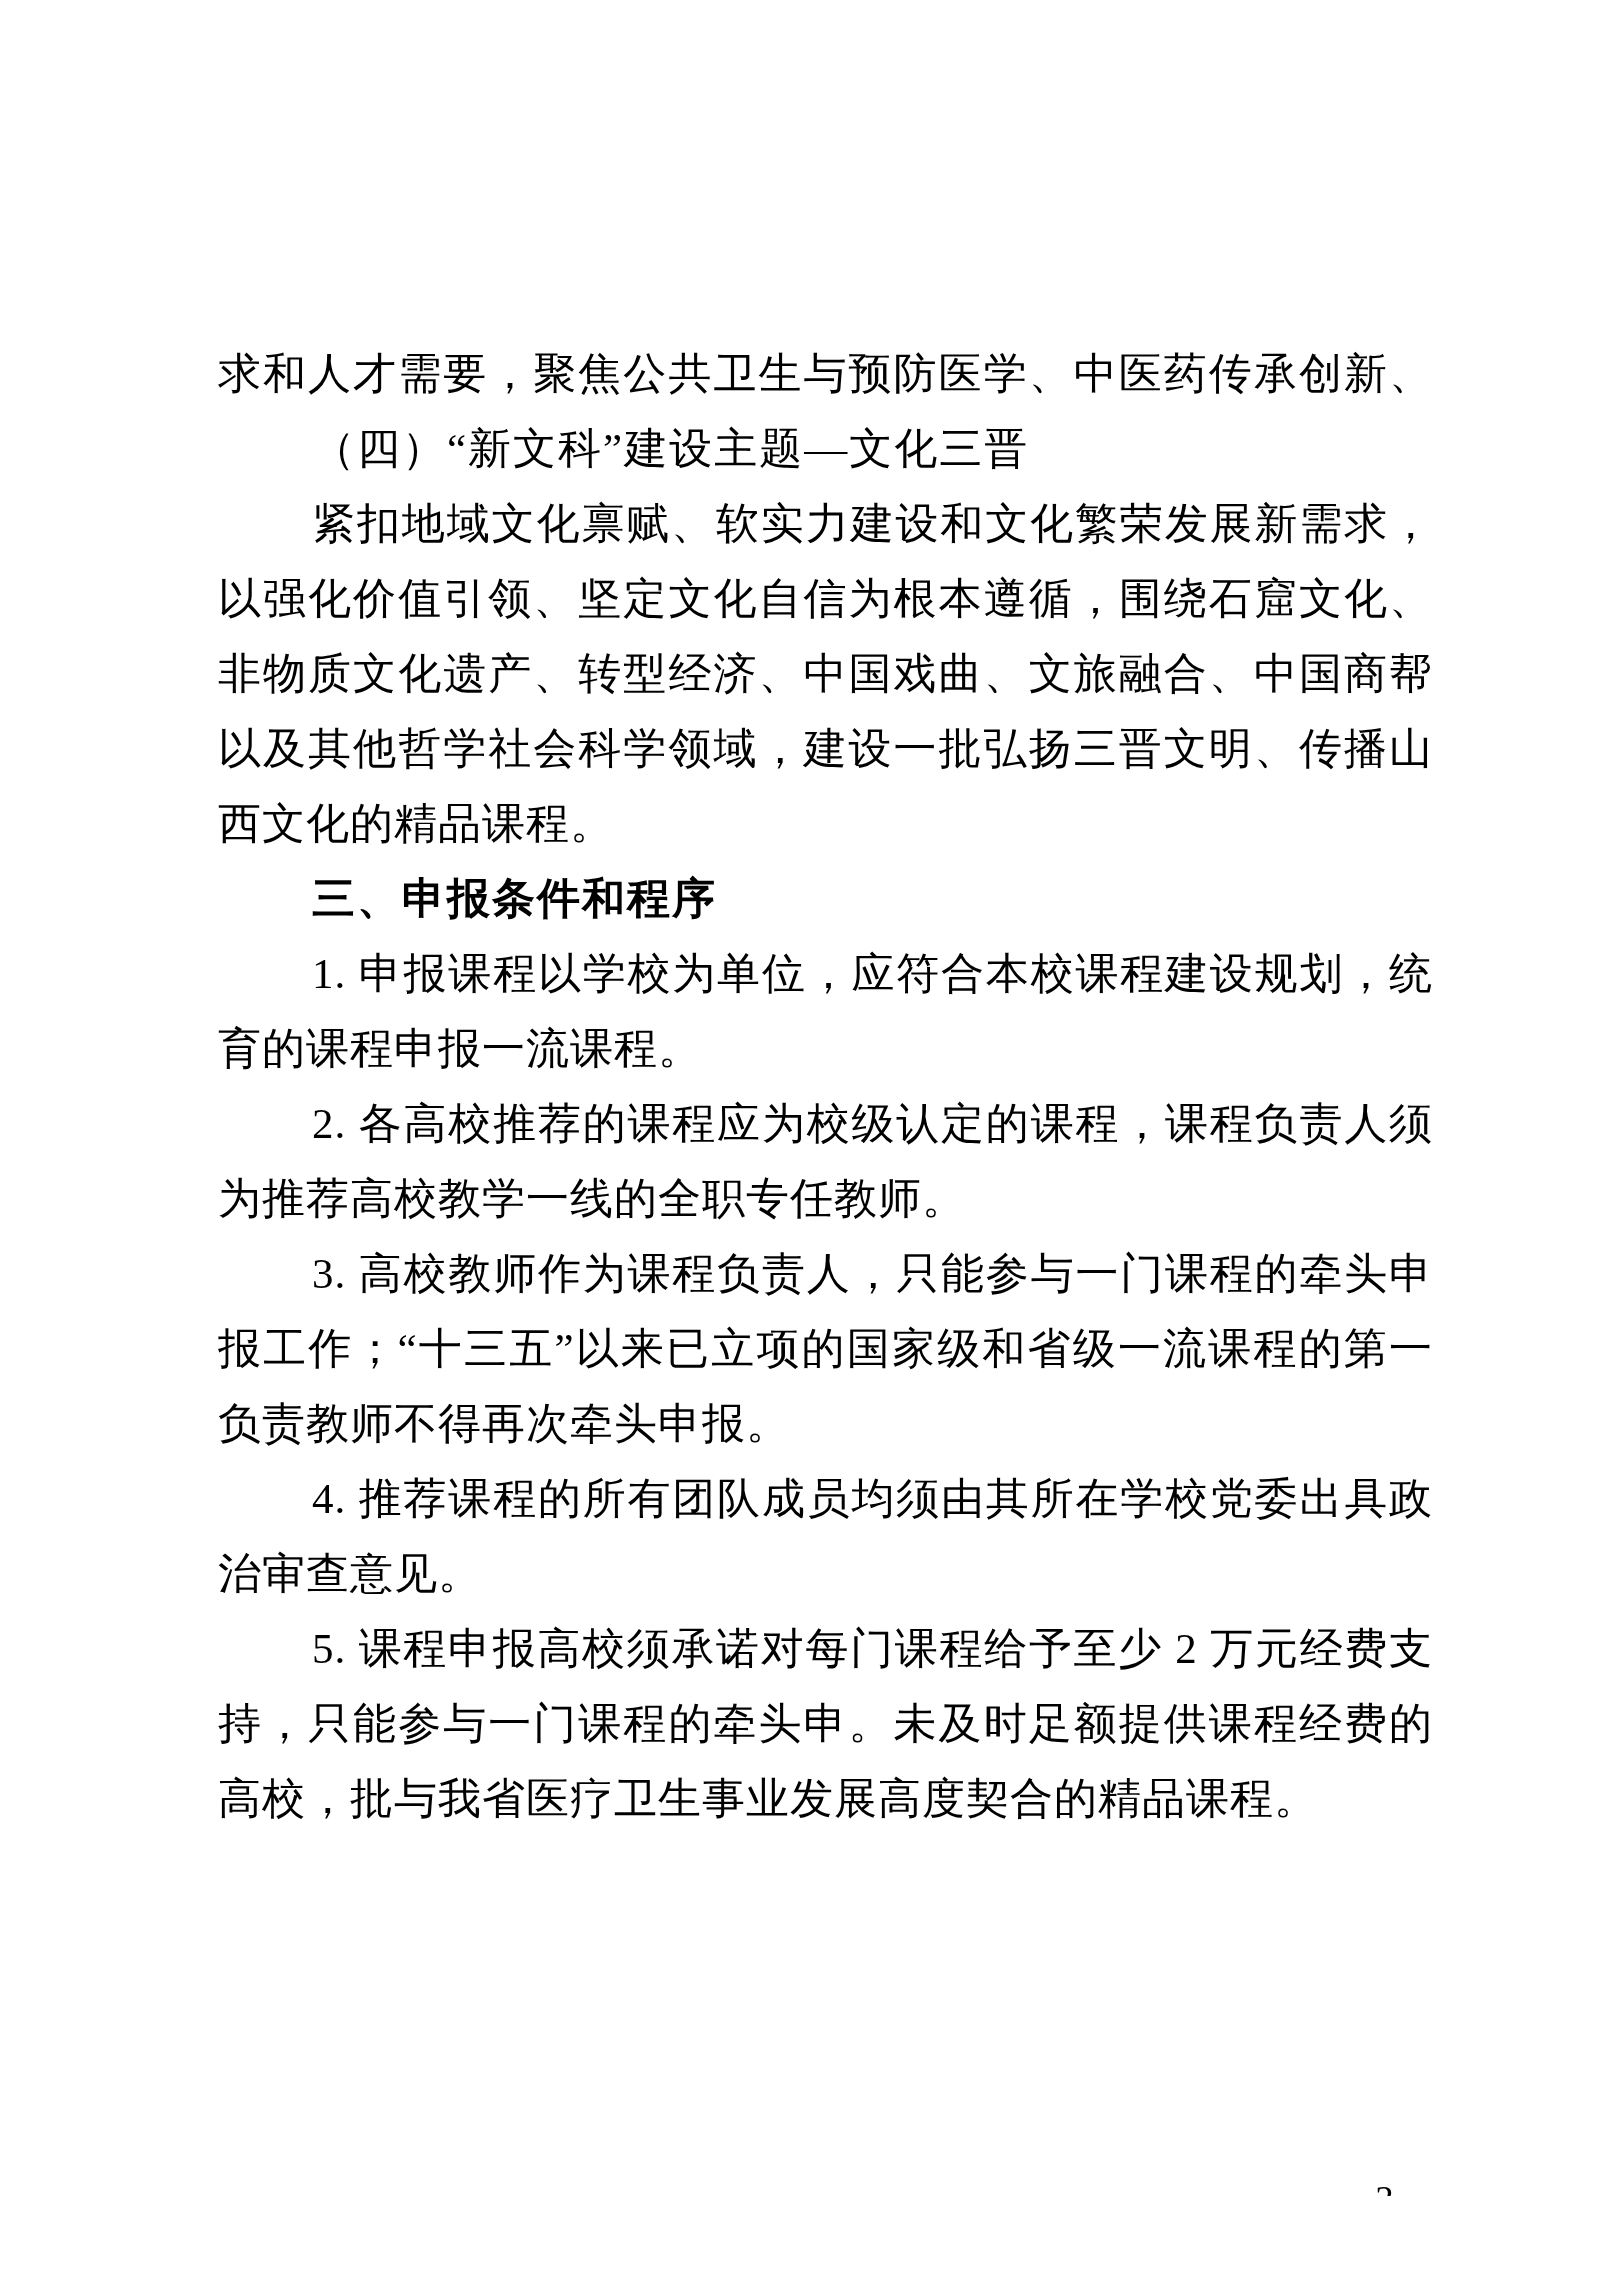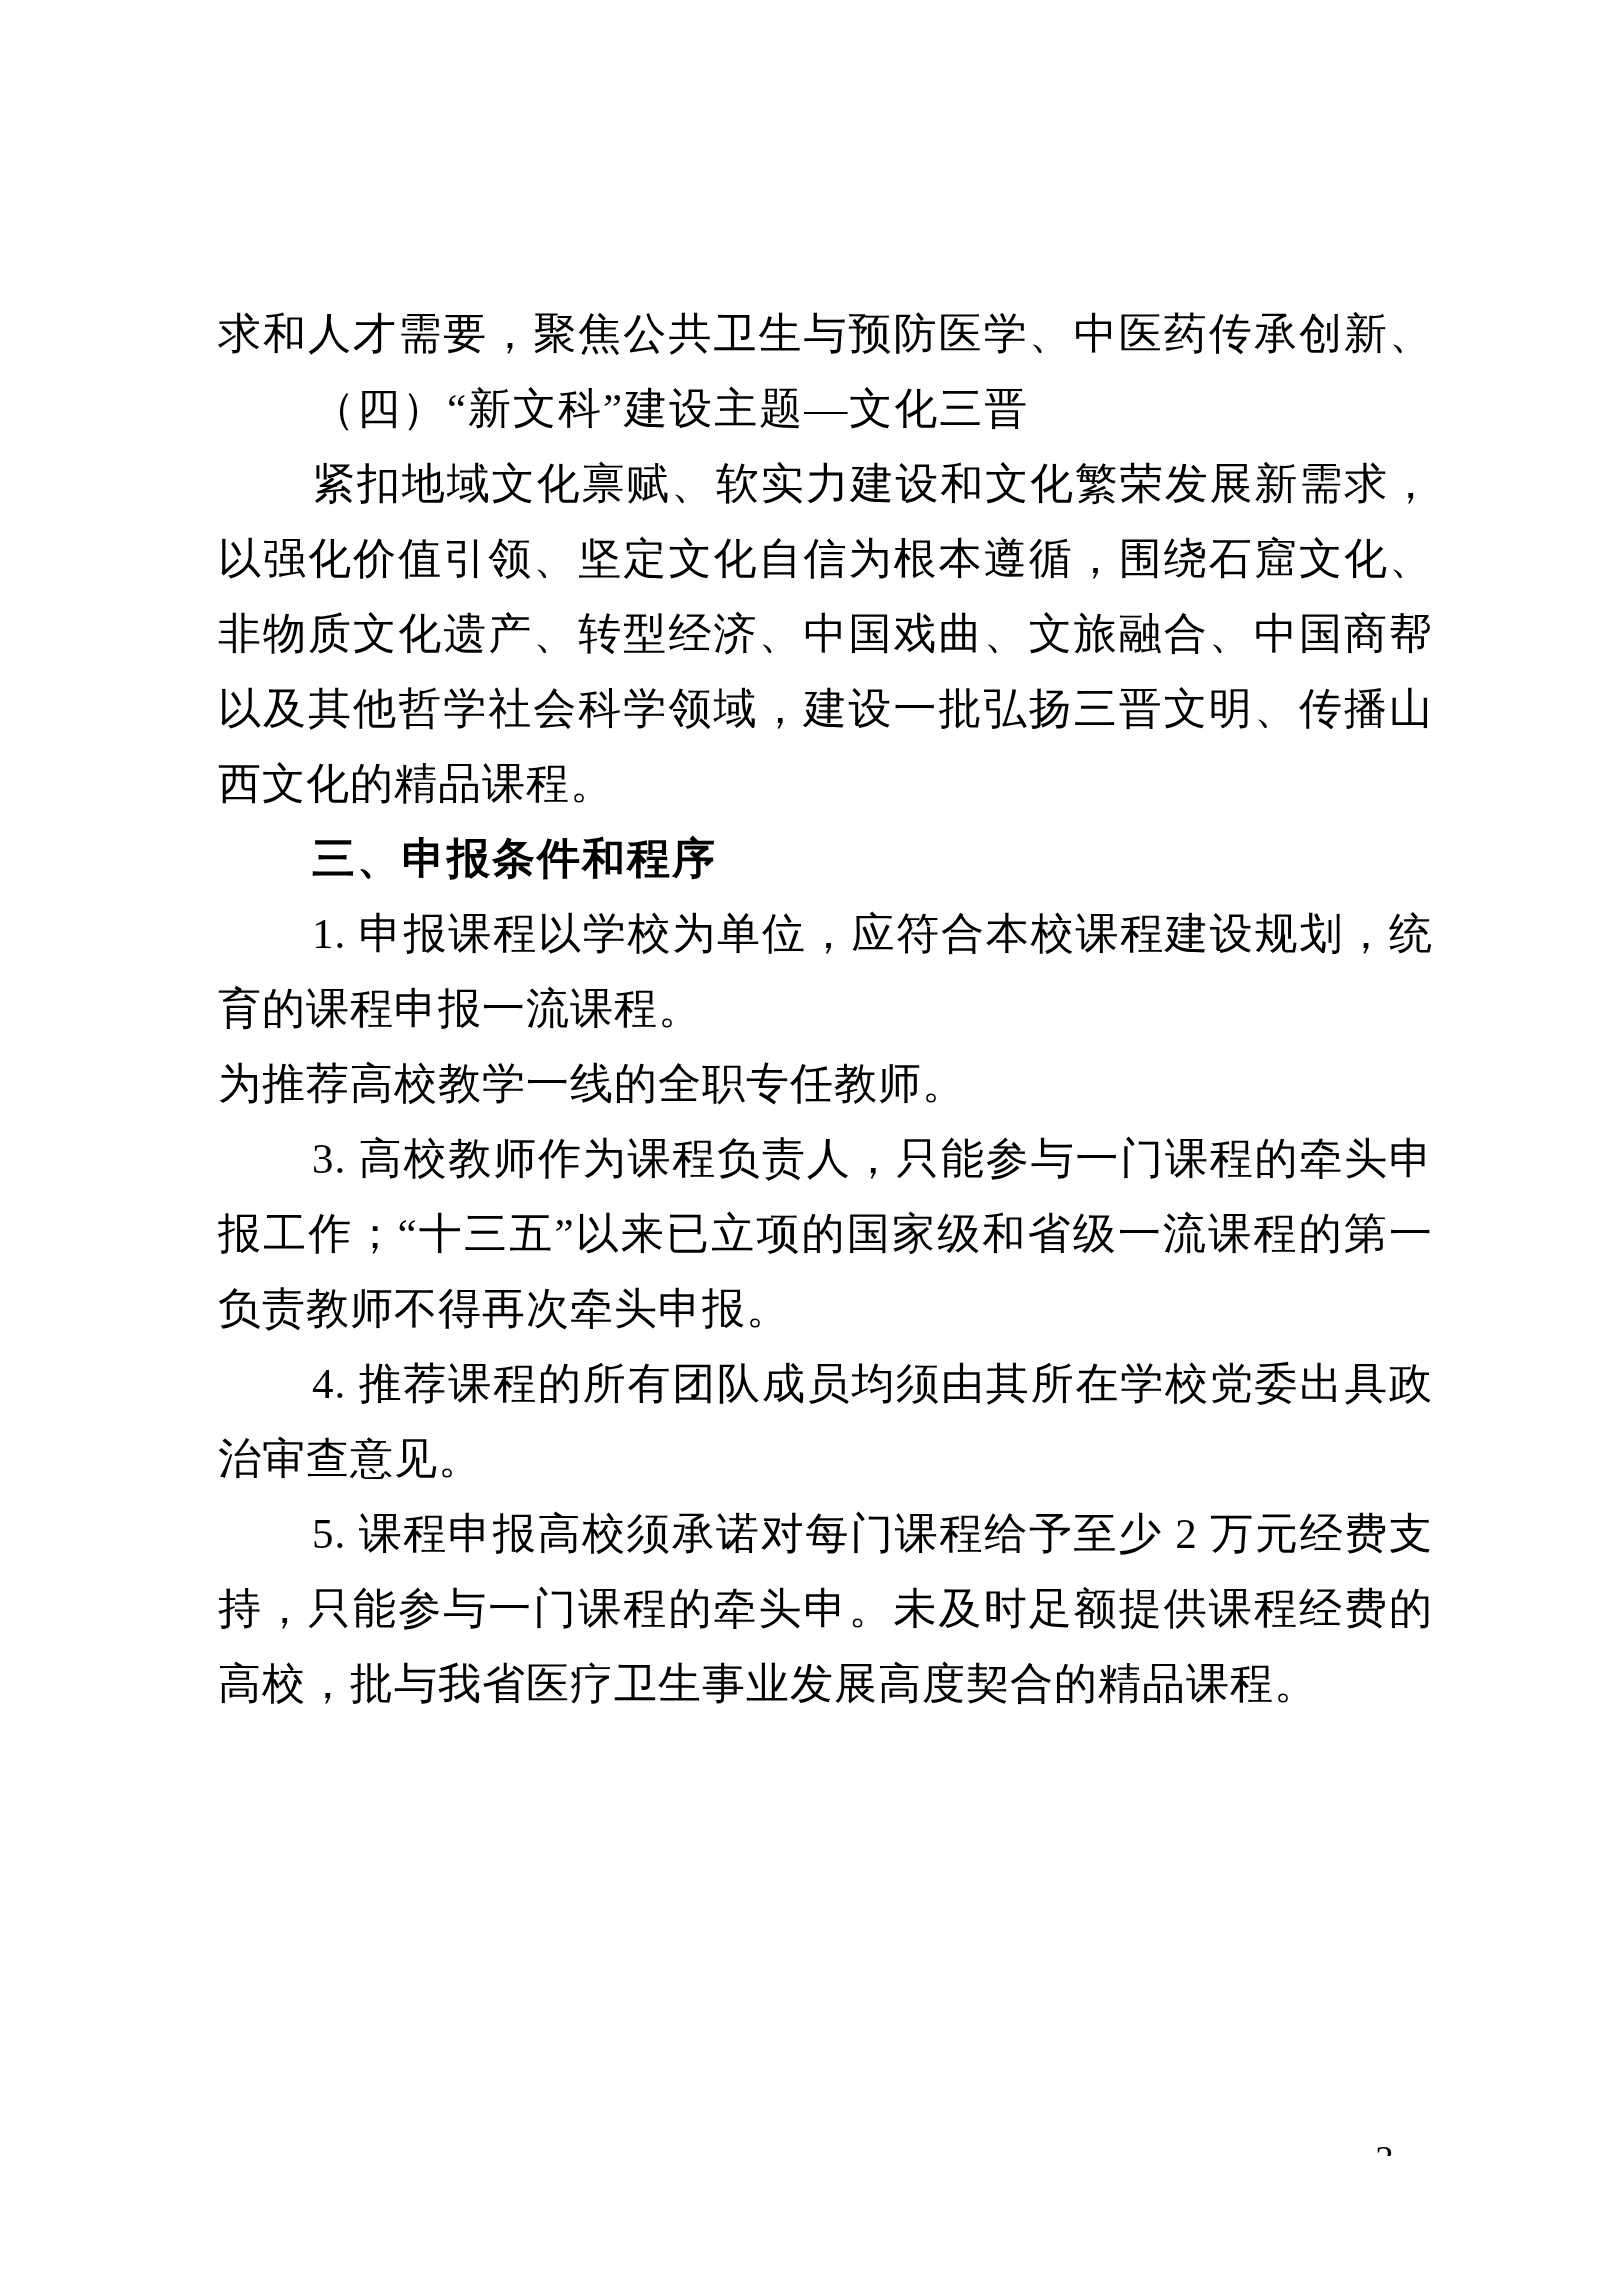--- a/index.html
+++ b/index.html
@@ -8,20 +8,21 @@
     background: #ffffff;
   }
   .page {
     position: relative;
     width: 1621px;
     height: 2156px;
     background: #ffffff;
     color: #000000;
     overflow: hidden;
     font-family: "Liberation Serif", "DejaVu Serif", serif;
+    margin-top: 40px;
   }
   .doc {
     position: absolute;
     left: 218px;
     top: 296px;
     width: 1215px;
   }
   .ln {
     height: 75px;
     line-height: 75px;
@@ -65,20 +66,21 @@
     <div class="ln j">求和人才需要，聚焦公共卫生与预防医学、中医药传承创新、</div>
     <div class="ln ind kai">（四）“新文科”建设主题—文化三晋</div>
     <div class="ln ind j">紧扣地域文化禀赋、软实力建设和文化繁荣发展新需求，</div>
     <div class="ln j">以强化价值引领、坚定文化自信为根本遵循，围绕石窟文化、</div>
     <div class="ln j">非物质文化遗产、转型经济、中国戏曲、文旅融合、中国商帮</div>
     <div class="ln j">以及其他哲学社会科学领域，建设一批弘扬三晋文明、传播山</div>
     <div class="ln">西文化的精品课程。</div>
     <div class="ln ind hei">三、申报条件和程序</div>
     <div class="ln ind j">1. 申报课程以学校为单位，应符合本校课程建设规划，统</div>
     <div class="ln">育的课程申报一流课程。</div>
+    <div class="ln ind j">2. 各高校推荐的课程应为校级认定的课程，课程负责人须</div>
     <div class="ln">为推荐高校教学一线的全职专任教师。</div>
     <div class="ln ind j">3. 高校教师作为课程负责人，只能参与一门课程的牵头申</div>
     <div class="ln j">报工作；“十三五”以来已立项的国家级和省级一流课程的第一</div>
     <div class="ln">负责教师不得再次牵头申报。</div>
     <div class="ln ind j">4. 推荐课程的所有团队成员均须由其所在学校党委出具政</div>
     <div class="ln">治审查意见。</div>
     <div class="ln ind j">5. 课程申报高校须承诺对每门课程给予至少 2 万元经费支</div>
     <div class="ln j">持，只能参与一门课程的牵头申。未及时足额提供课程经费的</div>
     <div class="ln">高校，批与我省医疗卫生事业发展高度契合的精品课程。</div>
   </div>

